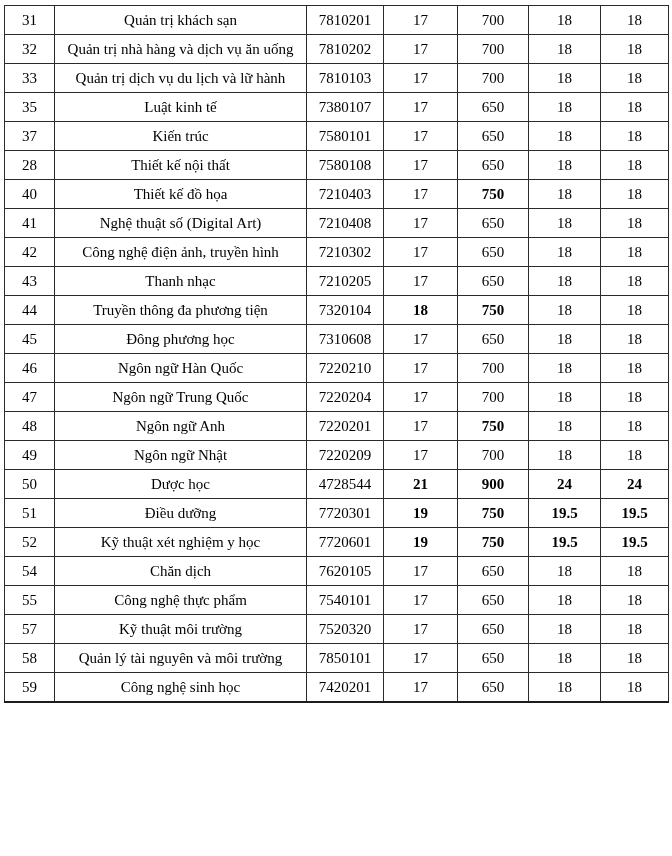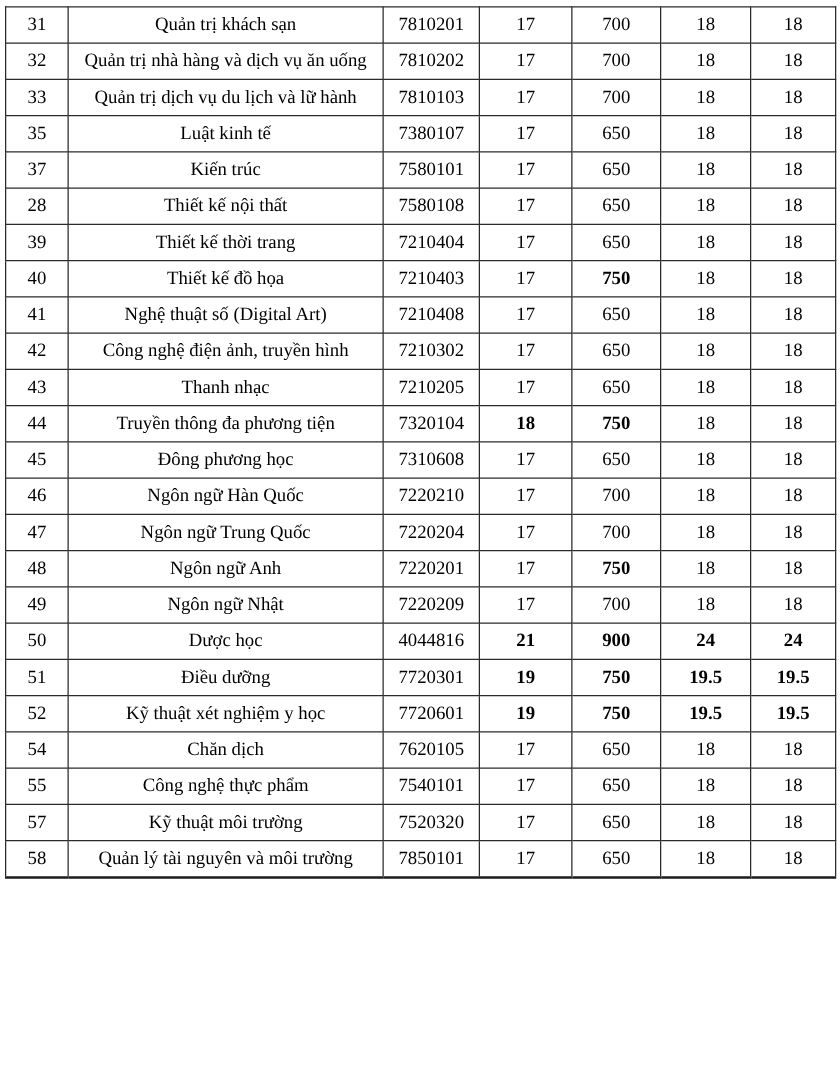--- a/index.html
+++ b/index.html
@@ -104,29 +104,20 @@
       <tr>
         <td>28</td>
         <td class="name">Thiết kế nội thất</td>
         <td>7580108</td>
         <td>17</td>
         <td>650</td>
         <td>18</td>
         <td>18</td>
       </tr>
       <tr>
-        <td>39</td>
-        <td class="name">Thiết kế thời trang</td>
-        <td>7210404</td>
-        <td>17</td>
-        <td>650</td>
-        <td>18</td>
-        <td>18</td>
-      </tr>
-      <tr>
         <td>40</td>
         <td class="name">Thiết kế đồ họa</td>
         <td>7210403</td>
         <td>17</td>
         <td class="b">750</td>
         <td>18</td>
         <td>18</td>
       </tr>
       <tr>
         <td>41</td>
@@ -205,21 +196,21 @@
         <td class="name">Ngôn ngữ Nhật</td>
         <td>7220209</td>
         <td>17</td>
         <td>700</td>
         <td>18</td>
         <td>18</td>
       </tr>
       <tr>
         <td>50</td>
         <td class="name">Dược học</td>
-        <td>4044816</td>
+        <td>4728544</td>
         <td class="b">21</td>
         <td class="b">900</td>
         <td class="b">24</td>
         <td class="b">24</td>
       </tr>
       <tr>
         <td>51</td>
         <td class="name">Điều dưỡng</td>
         <td>7720301</td>
         <td class="b">19</td>
@@ -265,14 +256,23 @@
       </tr>
       <tr>
         <td>58</td>
         <td class="name">Quản lý tài nguyên và môi trường</td>
         <td>7850101</td>
         <td>17</td>
         <td>650</td>
         <td>18</td>
         <td>18</td>
       </tr>
+      <tr>
+        <td>59</td>
+        <td class="name">Công nghệ sinh học</td>
+        <td>7420201</td>
+        <td>17</td>
+        <td>650</td>
+        <td>18</td>
+        <td>18</td>
+      </tr>
     </tbody>
 </table>
 
 </body></html>

